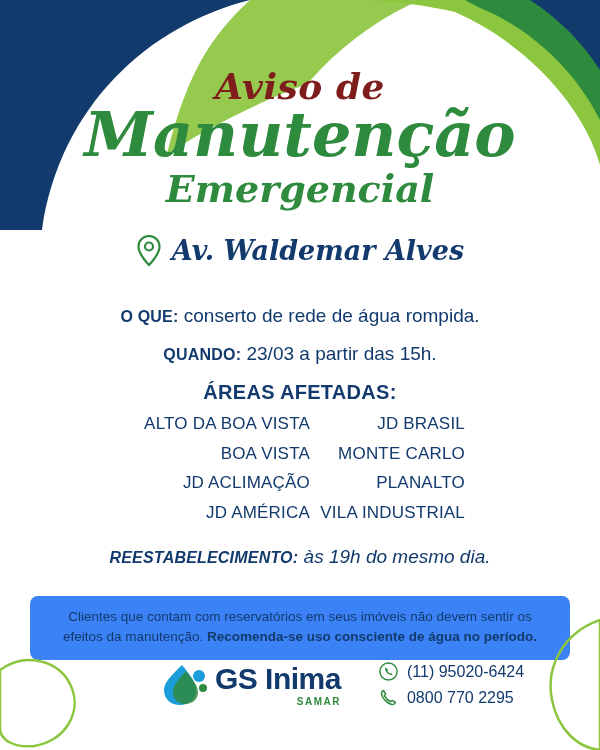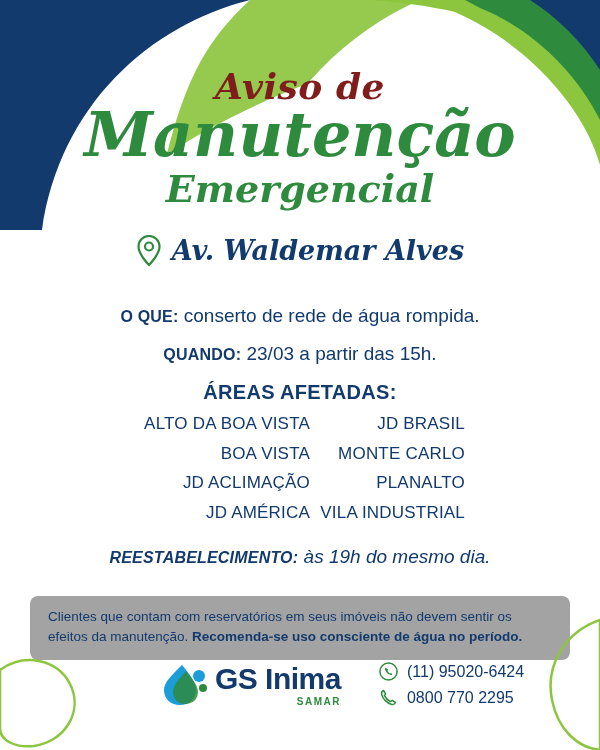--- a/index.html
+++ b/index.html
@@ -139,23 +139,24 @@
     font-style: italic;
   }
 
   
   .note {
     position: absolute;
     left: 30px;
     top: 596px;
     width: 540px;
     box-sizing: border-box;
-    background: #a3a3a3;
+    background: #3b82f6;
     border-radius: 8px;
     padding: 11px 18px 12px 18px;
+    text-align: center;
     color: #123a6d;
     font-size: 13.5px;
     line-height: 1.5;
   }
   .note b {
     font-weight: bold;
   }
 
   
   .footer {

